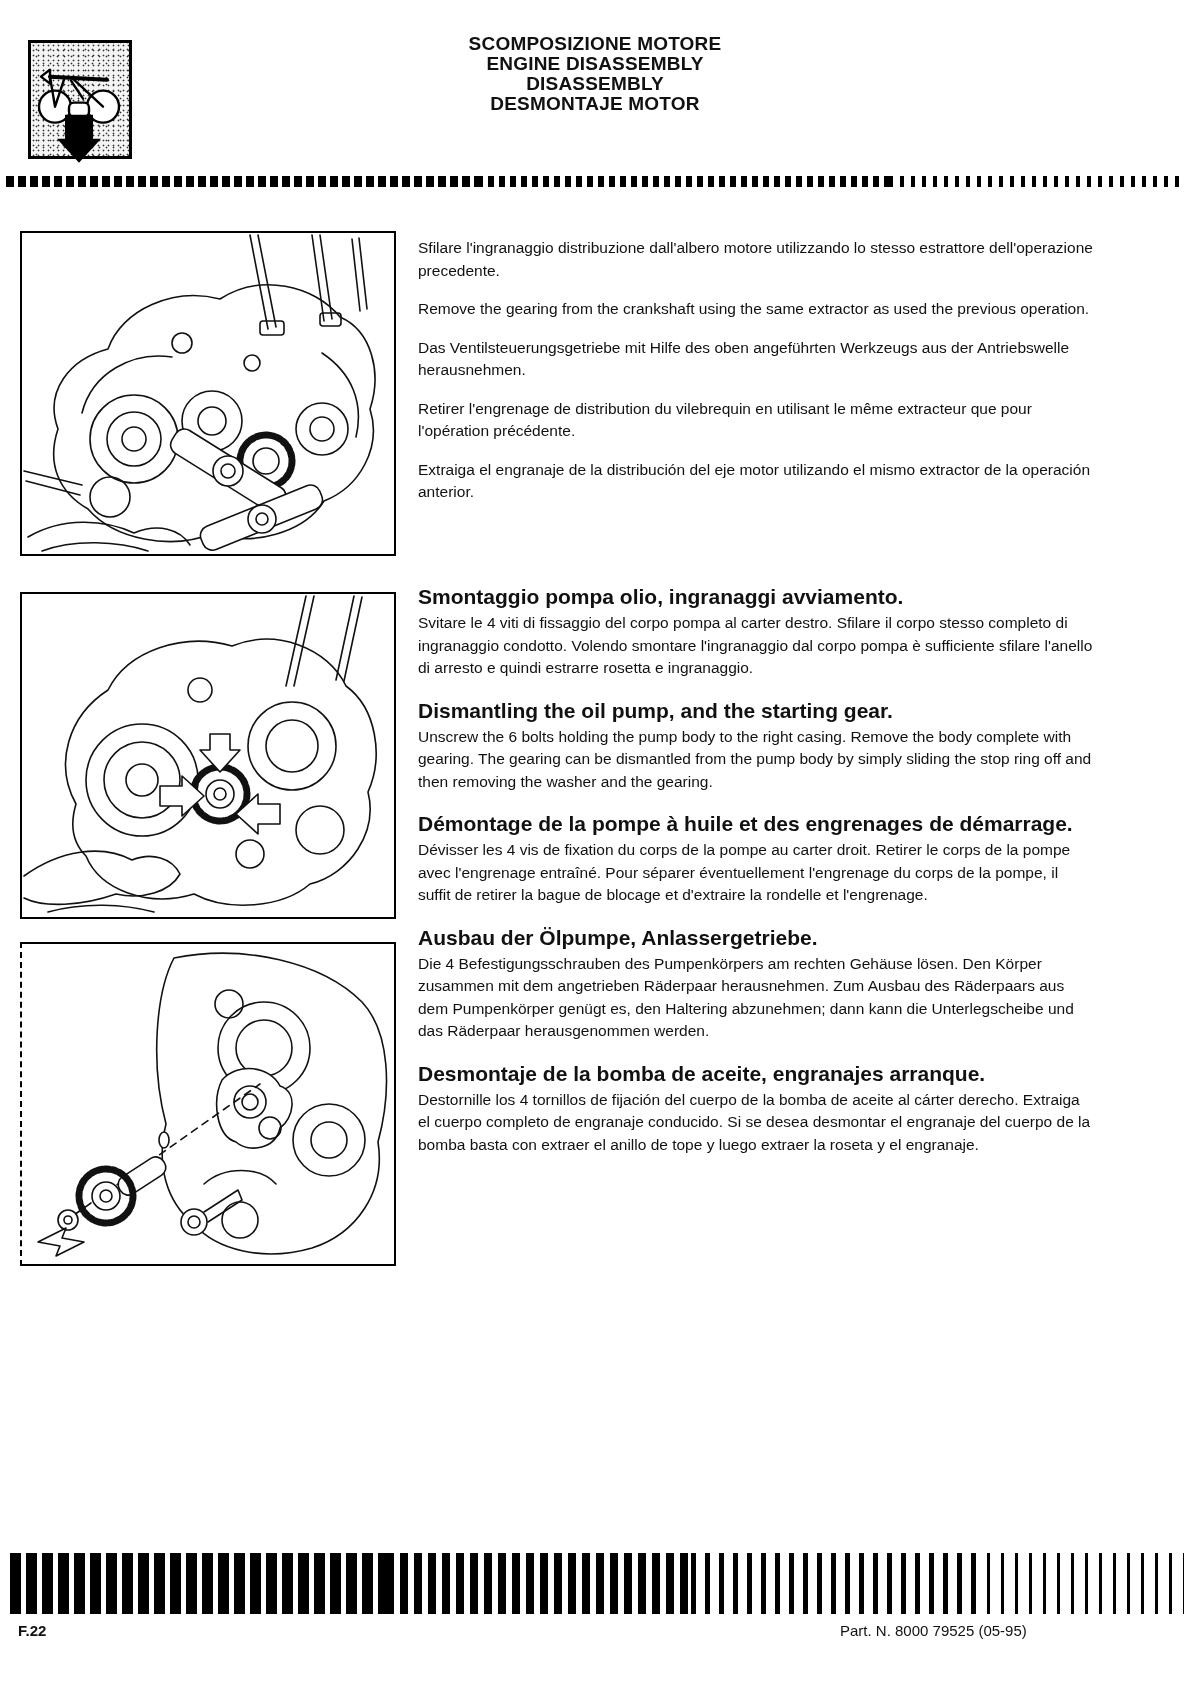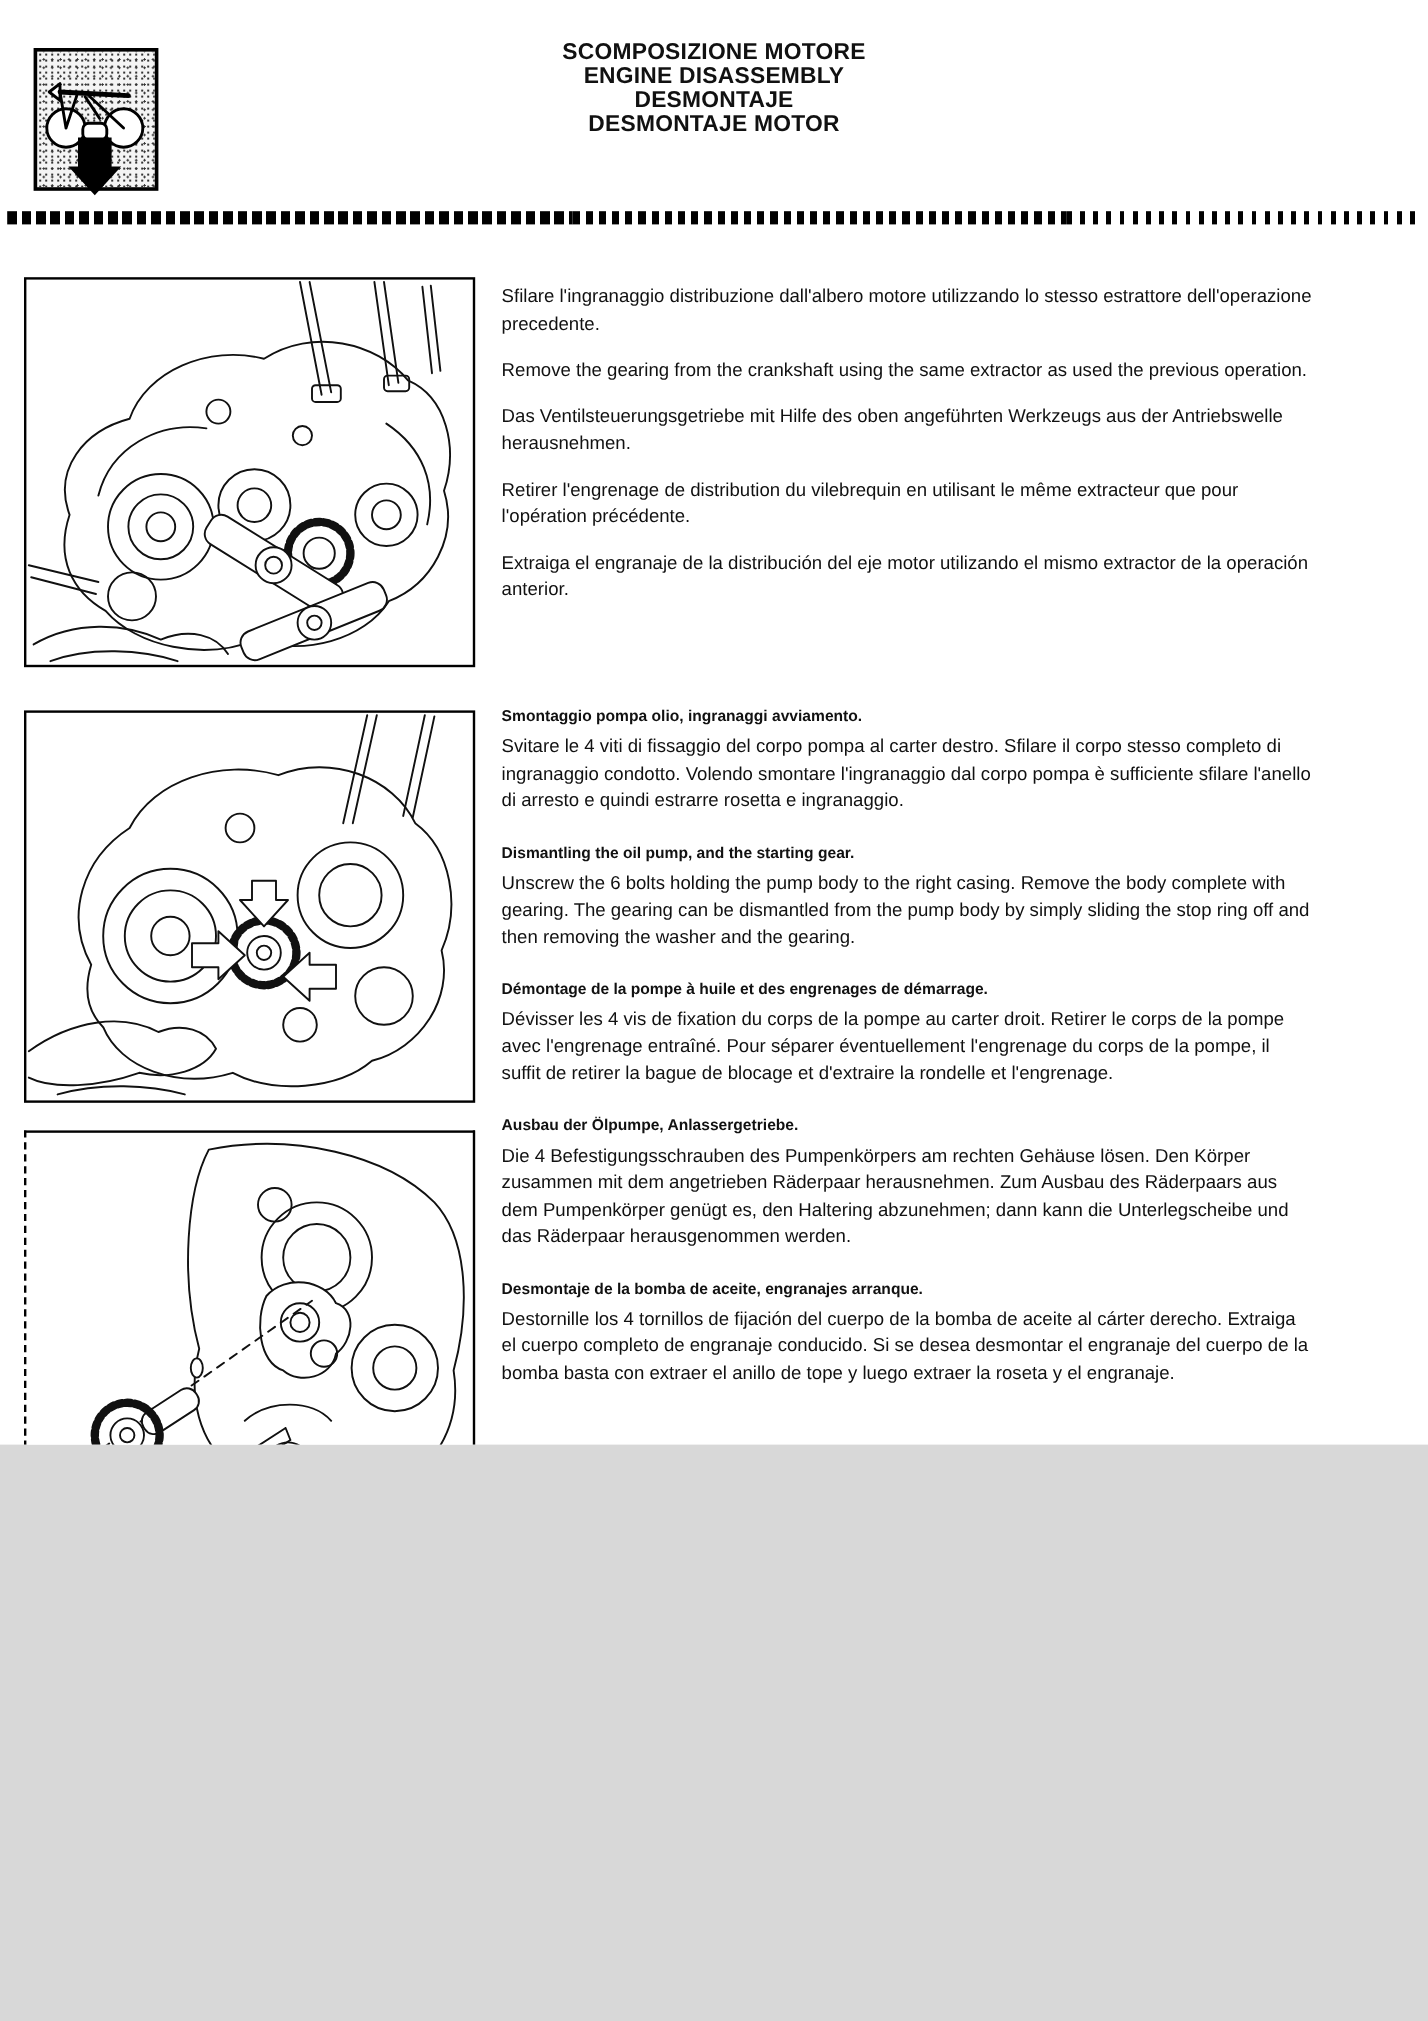--- a/index.html
+++ b/index.html
@@ -1,17 +1,17 @@
 <!DOCTYPE html>
 <html><head>
 <meta charset="utf-8">
 <style>
   html,body { margin:0; padding:0; background:#d8d8d8; }
   .page {
-    position:relative; width:1190px; height:1204px; margin:0 auto;
+    position:relative; width:1190px; height:1684px; margin:0 auto;
     background:#ffffff; color:#111;
     font-family:"Liberation Sans", sans-serif;
     overflow:hidden;
   }
 
   
   .chapter-icon-box {
     position:absolute; left:28px; top:40px; width:98px; height:113px;
     border:3px solid #000;
     background-color:#f4f4f4;
@@ -43,21 +43,21 @@
   .fig1 { top:231px; height:321px; }
   .fig2 { top:592px; height:323px; }
   .fig3 { top:942px; height:320px; border-left-style:dashed; }
 
   
   .textcol { position:absolute; left:418px; width:676px; font-size:15.5px; line-height:22.5px; }
   .section1 { top:221px; }
   .section1 p { margin:16px 0 12px 0; }
   .section2 { top:585px; }
   .block { margin:0 0 19px 0; }
-  .block h3 { margin:0 0 4px 0; font-size:13px; line-height:23px; font-weight:700; }
+  .block h3 { margin:0 0 4px 0; font-size:21px; line-height:23px; font-weight:700; }
   .block p { margin:0; }
 
   
   .barcode { position:absolute; left:10px; top:1553px; width:1174px; height:61px; display:flex; }
   .barcode .bc { height:100%; }
   .bc1 { width:32%; background:repeating-linear-gradient(90deg,#000 0 11px,transparent 11px 16px); }
   .bc2 { width:26%; background:repeating-linear-gradient(90deg,#000 0 8px,transparent 8px 14px); }
   .bc3 { width:24%; background:repeating-linear-gradient(90deg,#000 0 5px,transparent 5px 14px); }
   .bc4 { width:18%; background:repeating-linear-gradient(90deg,#000 0 3px,transparent 3px 14px); }
 
@@ -81,21 +81,21 @@
         <path d="M40,30 L52,48"></path>
         <rect x="38" y="52" width="20" height="14" rx="5"></rect>
       </g>
       <polygon fill="#000" points="34,64 62,64 62,88 70,88 48,112 26,88 34,88"></polygon>
     </svg>
   </div>
 
   <div class="title-block">
     <div class="title-line">SCOMPOSIZIONE MOTORE</div>
     <div class="title-line">ENGINE DISASSEMBLY</div>
-    <div class="title-line">DESMONTAJE</div>
+    <div class="title-line">DISASSEMBLY</div>
     <div class="title-line">DESMONTAJE MOTOR</div>
   </div>
 
   <div class="divider-top">
     <div class="seg seg-a"></div>
     <div class="seg seg-b"></div>
     <div class="seg seg-c"></div>
   </div>
 
   <figure class="fig fig1" aria-label="Crankcase with timing gear extractor tool fitted on the crankshaft">

